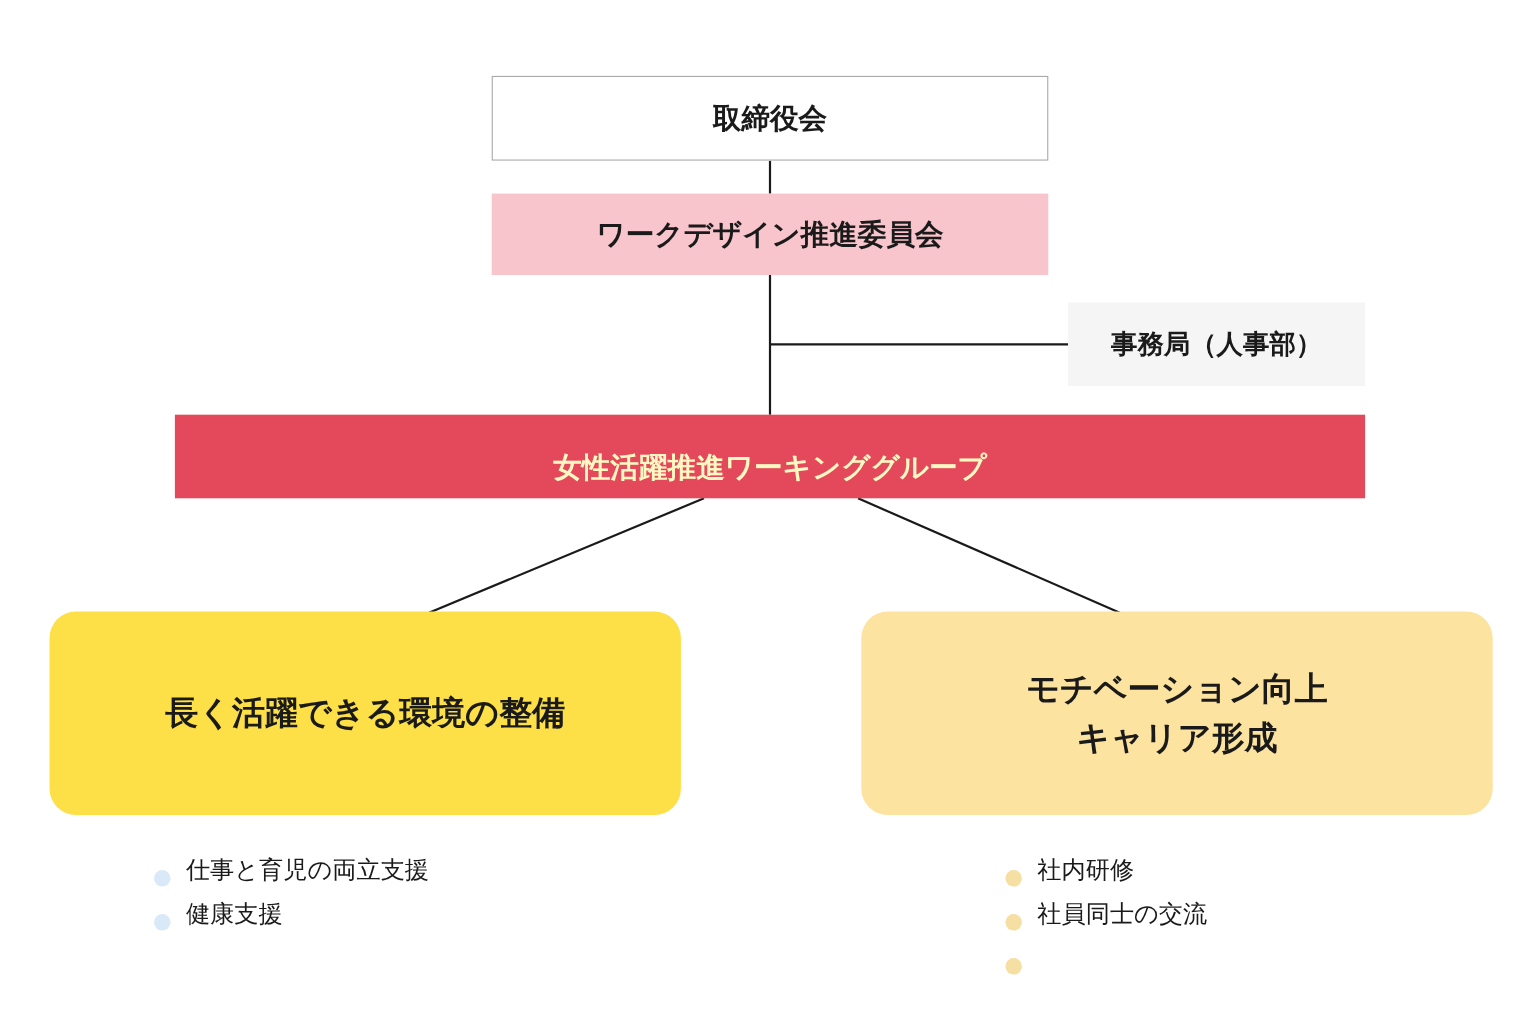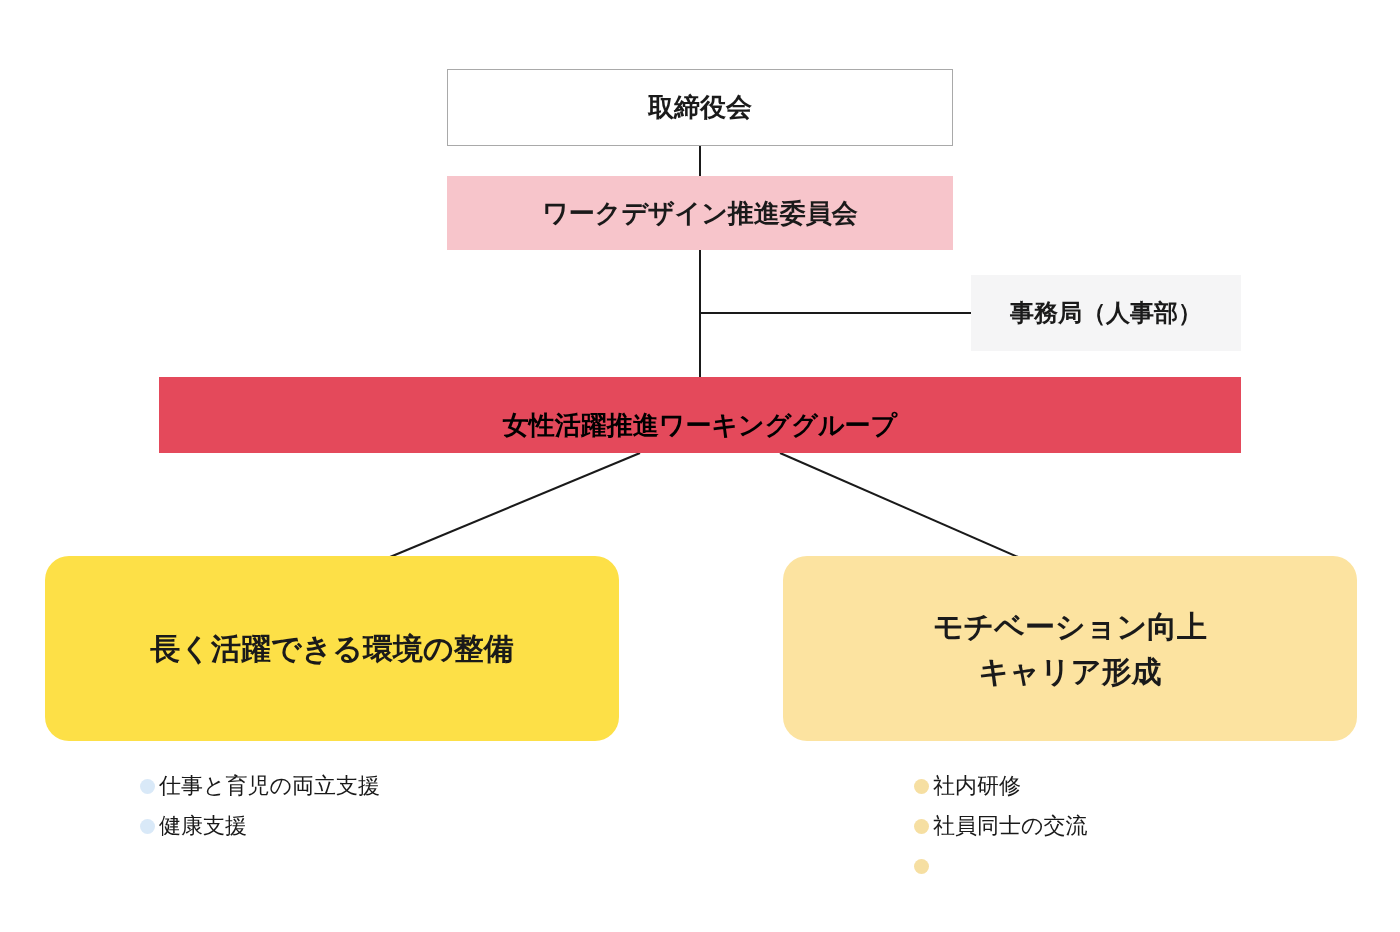--- a/index.html
+++ b/index.html
@@ -70,23 +70,23 @@
   .bullet-list {
     position: absolute;
     top: 766px;
     display: flex;
     flex-direction: column;
   }
   .bullet-list-env { left: 140px; }
   .bullet-list-motivation { left: 914px; }
   .bullet-row {
     display: flex;
-    align-items: center;
+    align-items: flex-end;
     height: 40px;
-    gap: 4px;
+    gap: 14px;
   }
   .bullet-dot {
     width: 15px;
     height: 15px;
     border-radius: 50%;
     flex: 0 0 auto;
   }
   .bullet-text {
     font-size: 22px;
     font-weight: 500;
@@ -114,21 +114,21 @@
 
   <div class="node node-committee" style="background: rgb(247, 197, 203); font-family: Liberation Serif, serif;">
     <span>ワークデザイン推進委員会</span>
   </div>
 
   <div class="node node-secretariat" style="background: rgb(245, 245, 246);">
     <span>事務局（人事部）</span>
   </div>
 
   <div class="node node-working-group" style="background: rgb(228, 73, 91);">
-    <span style="color: #000000; margin-top: 20px;">女性活躍推進ワーキンググループ</span>
+    <span style="color: #fef9c3; margin-top: 20px;">女性活躍推進ワーキンググループ</span>
   </div>
 
   <div class="node node-rounded node-env" style="background: #fde047;">
     <span>長く活躍できる環境の整備</span>
   </div>
 
   <div class="node node-rounded node-motivation" style="background: rgb(252, 227, 160);">
     <span>モチベーション向上
 キャリア形成</span>
   </div>

